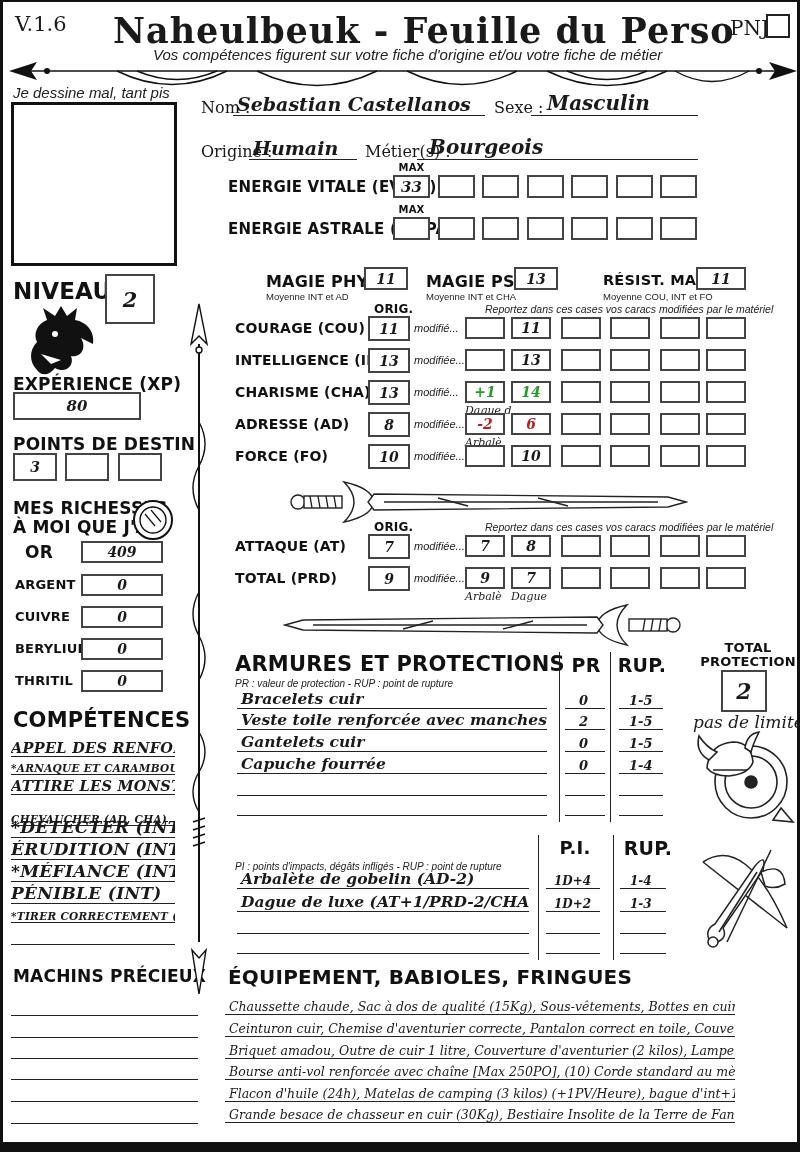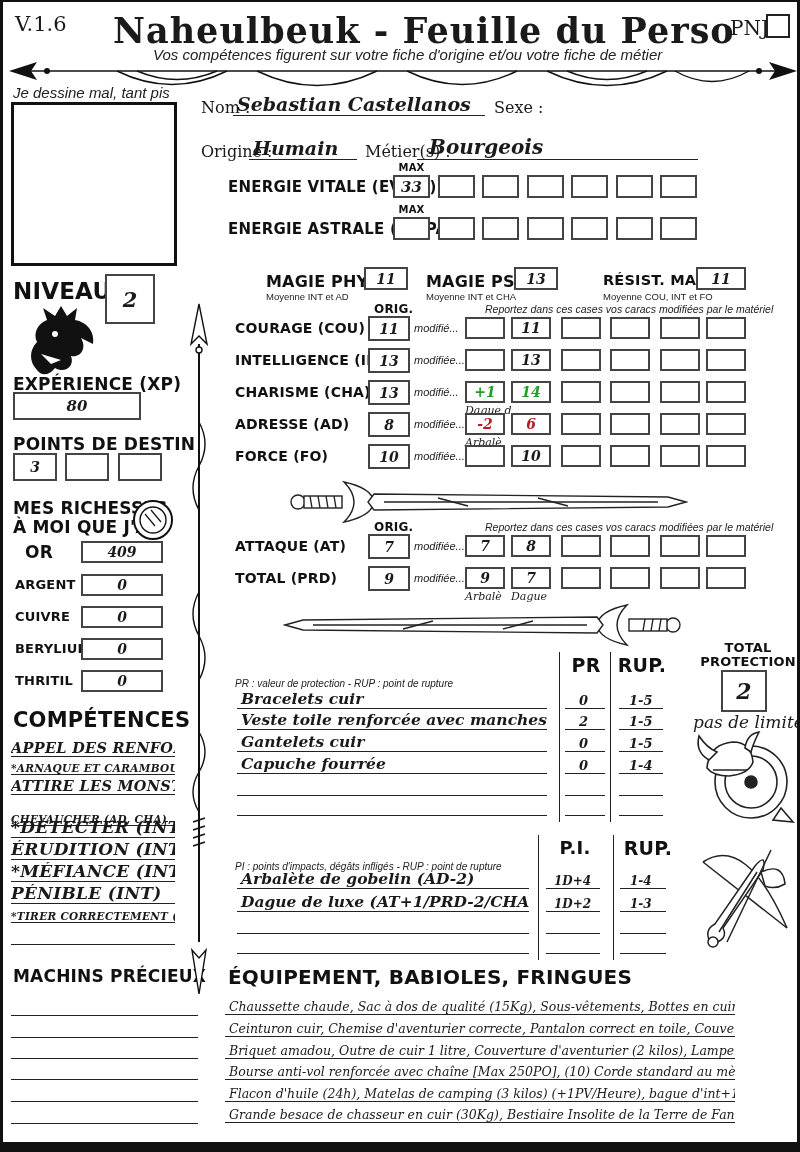--- a/index.html
+++ b/index.html
@@ -193,20 +193,23 @@
         <circle cx="20" cy="48" r="3"></circle>
       </g>
     </svg>
   </div>
 
   <div class="abs serif" style="left:198px;top:96px;font-size:16px;">Nom :</div>
   <div class="fline" style="left:230px;top:88px;width:252px;height:26px;">
     <span class="hand" style="font-size:19px;padding-left:4px;">Sebastian Castellanos</span>
   </div>
   <div class="abs serif" style="left:491px;top:96px;font-size:16px;">Sexe :</div>
+  <div class="fline" style="left:528px;top:86px;width:167px;height:28px;">
+    <span class="hand" style="font-size:20px;padding-left:16px;">Masculin</span>
+  </div>
   <div class="abs serif" style="left:198px;top:140px;font-size:16px;">Origine :</div>
   <div class="fline" style="left:246px;top:132px;width:108px;height:26px;">
     <span class="hand" style="font-size:19px;padding-left:4px;">Humain</span>
   </div>
   <div class="abs serif" style="left:362px;top:140px;font-size:16px;">Métier(s) :</div>
   <div class="fline" style="left:414px;top:130px;width:281px;height:28px;">
     <span class="hand" style="font-size:20px;padding-left:12px;">Bourgeois</span>
   </div>
 
   <div id="energies">
@@ -479,20 +482,21 @@
           <line x1="38" y1="19" x2="40" y2="31"></line>
         <path d="M56,5 Q76,25 56,45 Q84,39 86,25 Q84,11 56,5 Z"></path>
         <polygon points="86,17 380,20 398,25 380,30 86,33 80,25"></polygon>
         <line x1="96" y1="25" x2="370" y2="25"></line>
         <line x1="150" y1="21" x2="180" y2="29"></line>
           <line x1="250" y1="21" x2="280" y2="29"></line>
       </g>
     </svg>
   </div>
 
+  <div class="abs flabel" style="left:232px;top:650px;font-size:21px;">ARMURES ET PROTECTIONS</div>
   <div class="abs note" style="left:232px;top:676px;font-size:10px;">PR : valeur de protection - RUP : point de rupture</div>
   <div class="abs flabel" style="left:558px;top:652px;width:50px;text-align:center;font-size:19px;">PR</div>
   <div class="abs flabel" style="left:608px;top:652px;width:62px;text-align:center;font-size:19px;">RUP.</div>
   <div class="vdiv" style="left:556px;top:650px;height:170px;"></div>
   <div class="vdiv" style="left:607px;top:650px;height:170px;"></div>
   <div id="armor-rows">
       <div class="fline" style="left: 234px; top: 687px; width: 310px; height: 20px;">
         <span class="hand" style="font-size: 15.5px; padding-left: 4px;">Bracelets cuir</span>
       </div>
       <div class="fline" style="left: 562px; top: 687px; width: 40px; height: 20px;">

